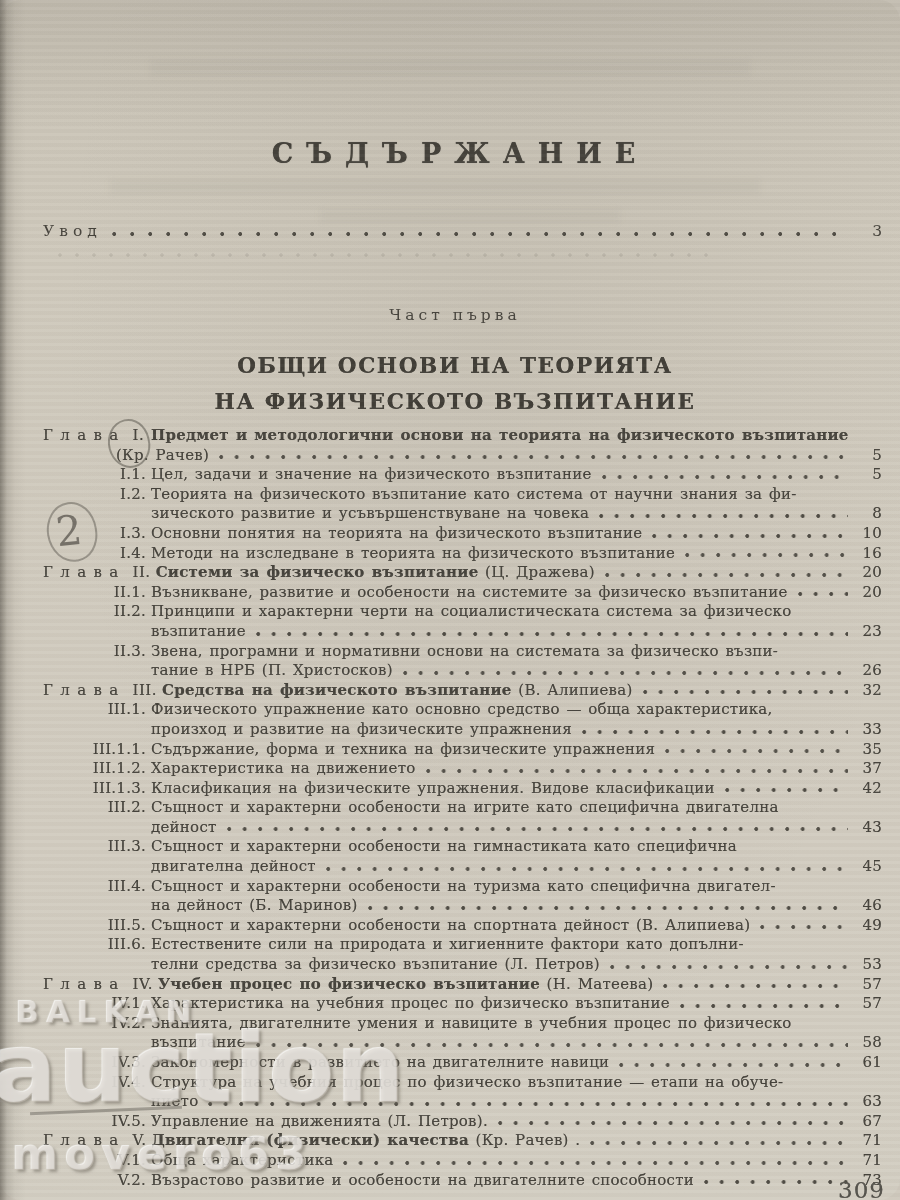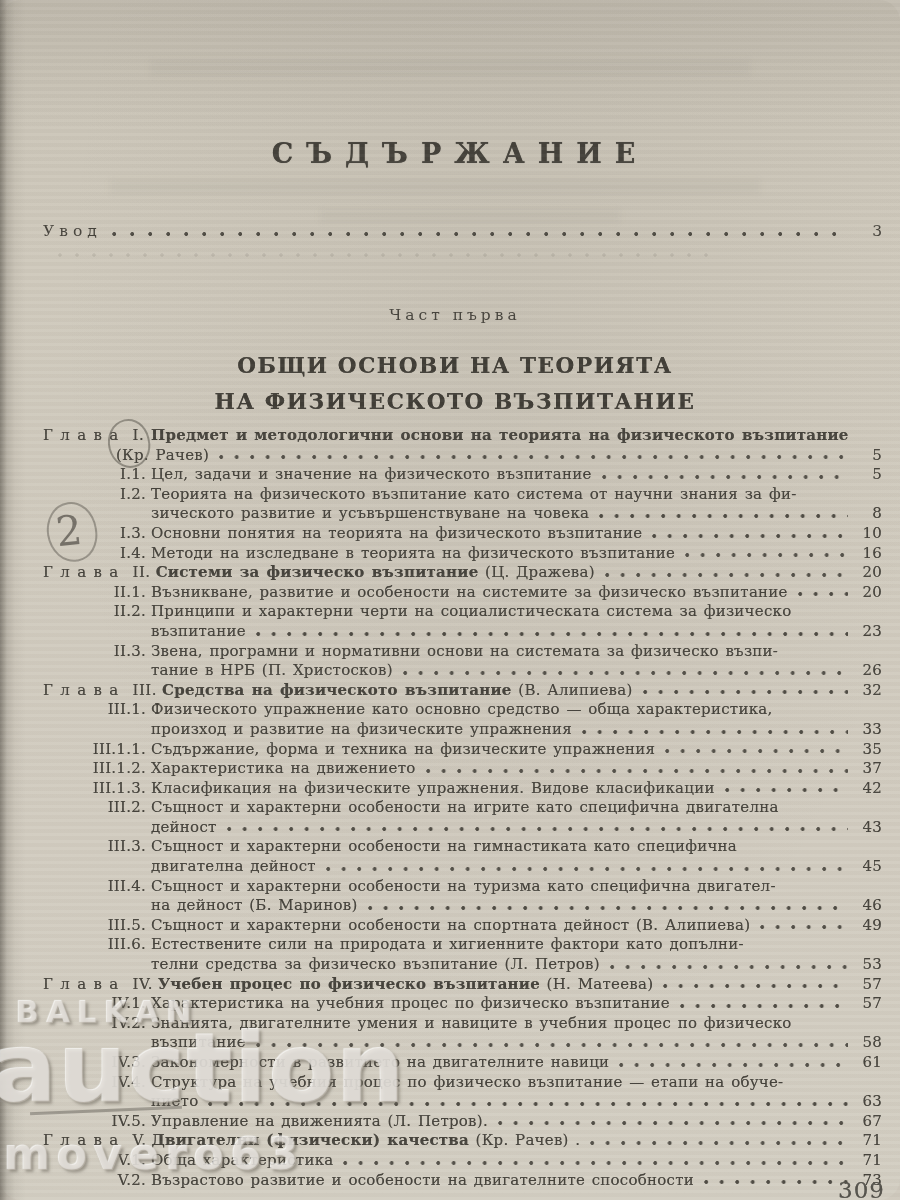--- a/index.html
+++ b/index.html
@@ -113,21 +113,21 @@
   
   .wm {
     position: absolute; pointer-events: none;
     font-family: "DejaVu Sans", "Liberation Sans", sans-serif;
     font-weight: bold;
     color: rgba(207,201,190,0.40);
     text-shadow: -1px -1px 1px rgba(255,255,255,0.75), 2px 2px 3px rgba(112,106,95,0.55);
   }
   .wm-balkan  { left: 16px; top: 994px;  font-size: 31px; letter-spacing: 7px; }
   .wm-auction { left: -8px; top: 1012px; font-size: 97px; letter-spacing: 1px; }
-  .wm-movero  { left: 4px;  top: 1128px; font-size: 45px; letter-spacing: 6px; }
+  .wm-movero  { left: 12px;  top: 1128px; font-size: 45px; letter-spacing: 6px; }
   
   .ghost-dots {
     position: absolute; left: 58px; top: 252px; width: 660px; height: 6px;
     background-image: radial-gradient(circle at 2px 3px, rgba(80,76,68,0.8) 1.4px, rgba(80,76,68,0) 2.1px);
     background-size: 17px 6px; background-repeat: repeat-x;
     opacity: 0.16; filter: blur(0.5px);
   }
   .ghost-band {
     position: absolute; pointer-events: none;
     background: rgba(118,112,101,0.06); filter: blur(3px);

